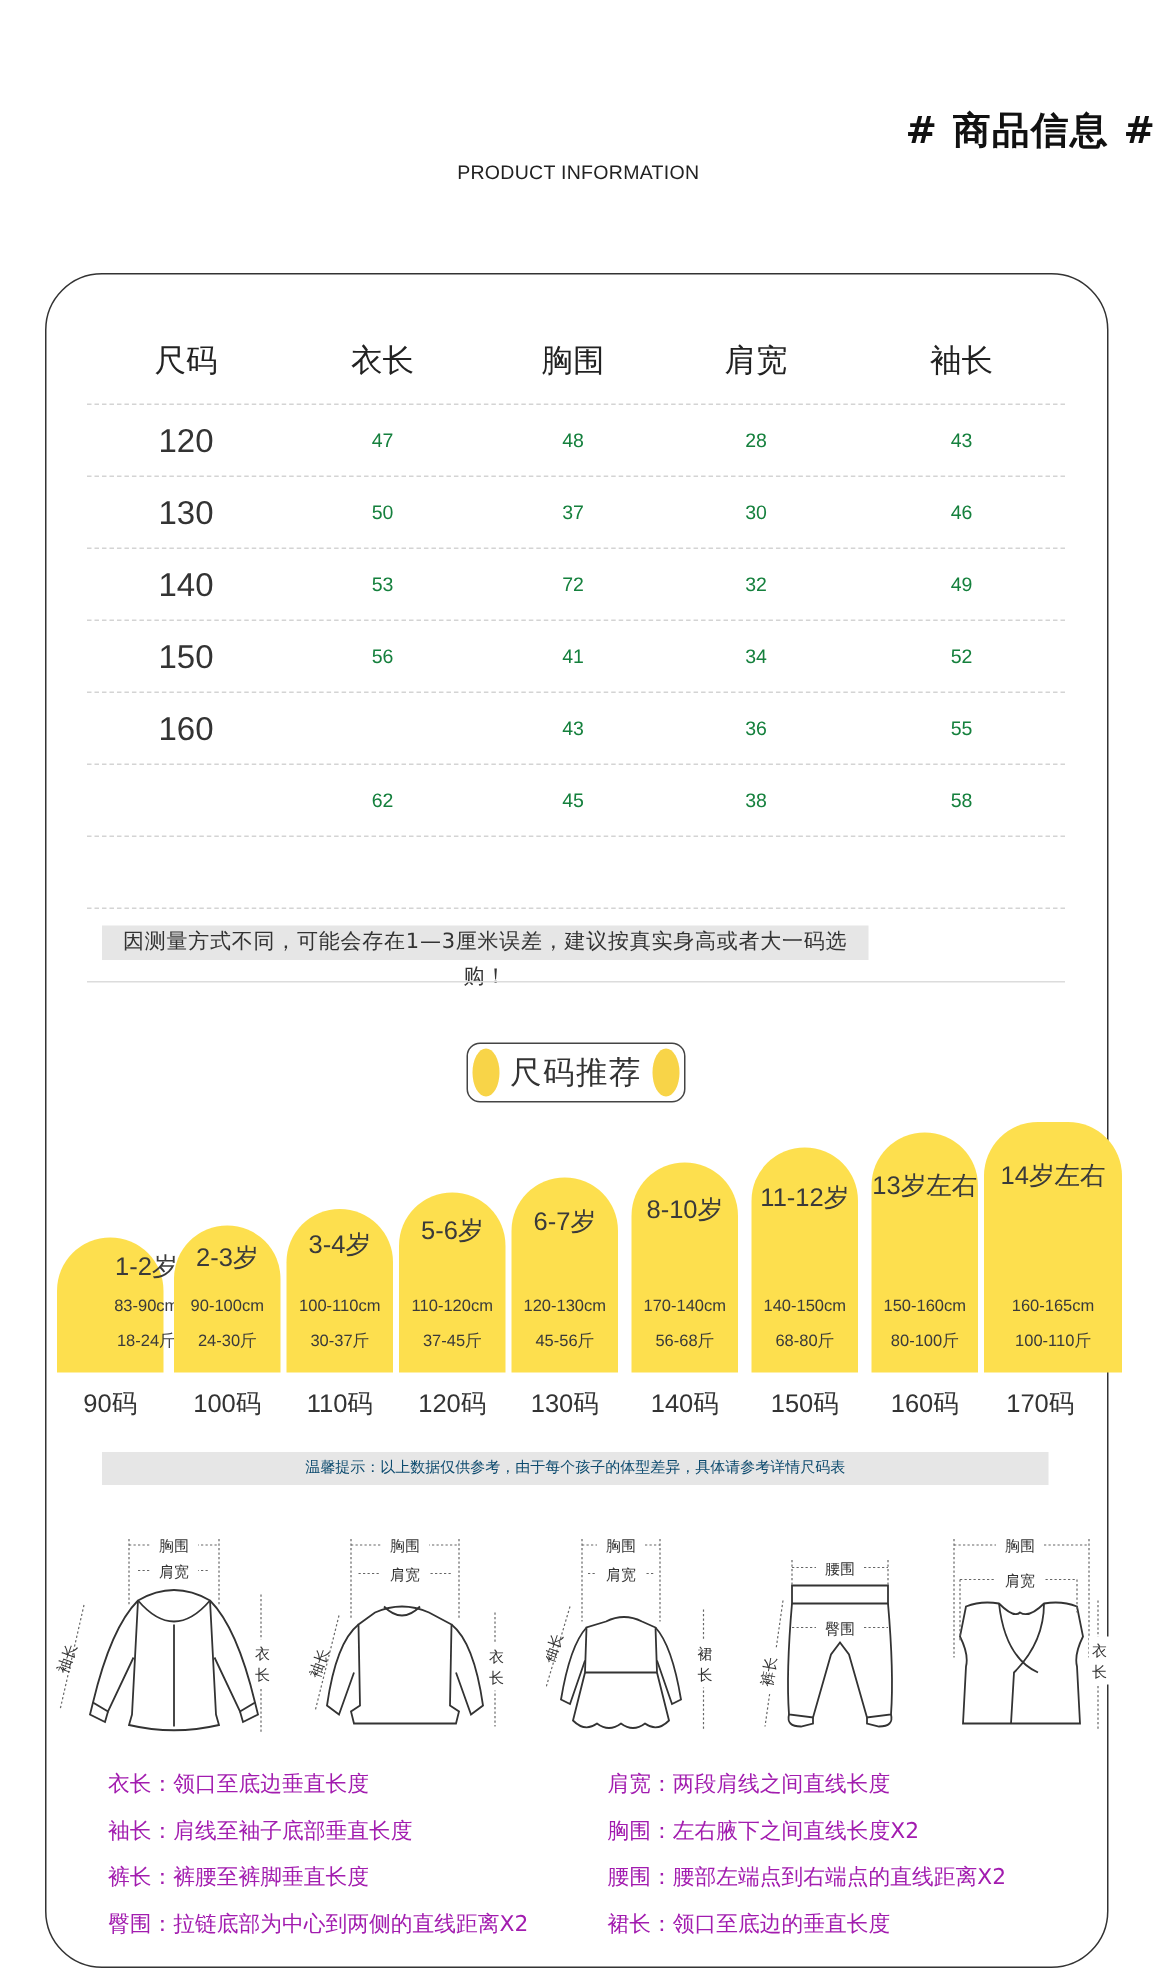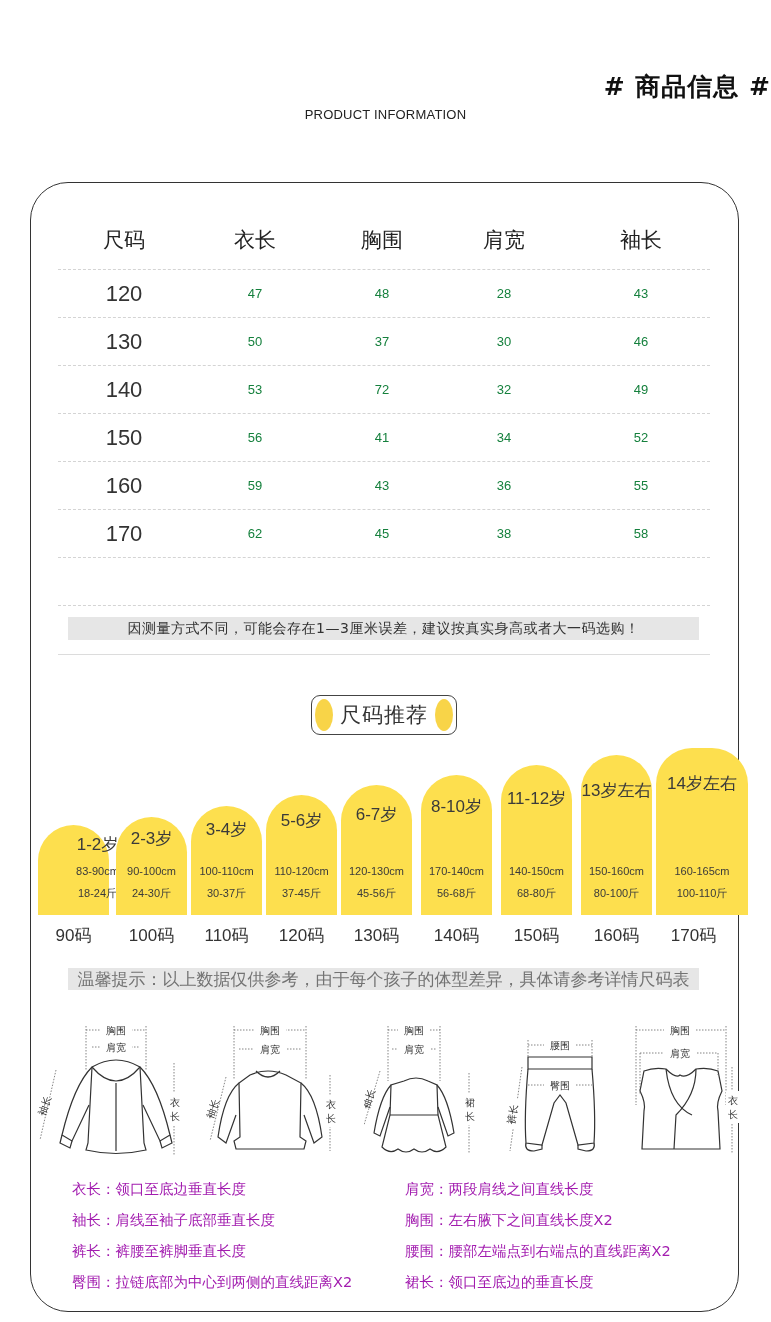--- a/index.html
+++ b/index.html
@@ -17,41 +17,41 @@
   .table { position: absolute; left: 58px; top: 210px; width: 652px; }
   .trow { position: relative; height: 48px; border-bottom: 1px dashed #d4d4d4; }
   .trow.head { height: 60px; }
   .cell { position: absolute; top: 0; height: 100%; display: flex; align-items: center; justify-content: center;
     width: 120px; font-family: "Liberation Sans", sans-serif; font-size: 13px; color: #15803d; }
   .trow.head .cell { font-family: "DejaVu Sans", sans-serif; font-size: 21px; color: #222; }
   .cell.size { font-size: 22px; color: #333; }
   .c0 { left: 6px; } .c1 { left: 137px; } .c2 { left: 264px; } .c3 { left: 386px; } .c4 { left: 523px; }
   .trow.empty { height: 48px; }
 
-  .notice { position: absolute; left: 68px; top: 617px; width: 631px; height: 23px; background: #e6e6e6;
+  .notice { position: absolute; left: 68px; top: 617px; width: 511px; height: 23px; background: #e6e6e6;
     font-size: 14px; color: #333; text-align: center; line-height: 23px; letter-spacing: 0.5px; }
   .notice-line { position: absolute; left: 58px; top: 654px; width: 652px; height: 0; border-top: 1px solid #dcdcdc; }
 
   .rec-badge { position: absolute; left: 311px; top: 695px; width: 146px; height: 40px;
     border: 1.5px solid #444; border-radius: 9px; background: #fff; overflow: hidden;
     display: flex; align-items: center; justify-content: center; }
   .rec-badge .blob { position: absolute; top: 3px; width: 18px; height: 32px; background: #f8d448; border-radius: 50%; }
   .rec-badge .blob.l { left: 3px; } .rec-badge .blob.r { right: 3px; }
   .rec-badge span.t { position: relative; font-size: 21px; color: #333; letter-spacing: 1px; }
 
   .bars { position: absolute; left: 38px; top: 740px; width: 693px; height: 210px; }
   .bar { position: absolute; bottom: 35px; width: 71px; background: #fddf4e; border-radius: 36px 36px 0 0;
     display: flex; flex-direction: column; align-items: center; }
   .bar .age { font-family: "Liberation Sans", sans-serif; font-size: 17px; color: #3a3a3a; white-space: nowrap; }
   .bar .h { position: absolute; bottom: 38px; width: 100%; text-align: center; font-family: "Liberation Sans", sans-serif; font-size: 11px; color: #3a3a3a; white-space: nowrap; }
   .bar .w { position: absolute; bottom: 14px; width: 100%; text-align: center; font-family: "Liberation Sans", sans-serif; font-size: 11px; color: #3a3a3a; white-space: nowrap; }
   .size-lbl { position: absolute; bottom: 3px; width: 71px; text-align: center; font-family: "Liberation Sans", sans-serif; font-size: 17px; color: #333; }
 
   .tip { position: absolute; left: 68px; top: 968px; width: 631px; height: 22px; background: #e6e6e6;
-    font-size: 17px; color: #737373; text-align: center; line-height: 22px; }
+    font-size: 10px; color: #0c4a6e; text-align: center; line-height: 22px; }
 
   .diagrams { position: absolute; left: 34px; top: 1015px; width: 706px; height: 150px; }
   .diagram { position: absolute; top: 0; height: 150px; }
   .diagram svg { display: block; }
   .dlabel { font-size: 10px; fill: #333; font-family: "DejaVu Sans", sans-serif; }
 
   .defs { position: absolute; left: 72px; top: 1180px; width: 650px; }
   .def { position: absolute; font-size: 14.5px; color: #a21caf; white-space: nowrap; }
 </style>
 </head>
@@ -93,27 +93,25 @@
   </div>
   <div class="trow">
     <div class="cell c0 size">150</div>
     <div class="cell c1">56</div>
     <div class="cell c2">41</div>
     <div class="cell c3">34</div>
     <div class="cell c4">52</div>
   </div>
   <div class="trow">
     <div class="cell c0 size">160</div>
-    <div class="cell c1">59</div>
     <div class="cell c2">43</div>
     <div class="cell c3">36</div>
     <div class="cell c4">55</div>
   </div>
   <div class="trow">
-    <div class="cell c0 size">170</div>
     <div class="cell c1">62</div>
     <div class="cell c2">45</div>
     <div class="cell c3">38</div>
     <div class="cell c4">58</div>
   </div>
   <div class="trow empty"></div>
 </div>
 
 <div class="notice">因测量方式不同，可能会存在1—3厘米误差，建议按真实身高或者大一码选购！</div>
 <div class="notice-line"></div>

